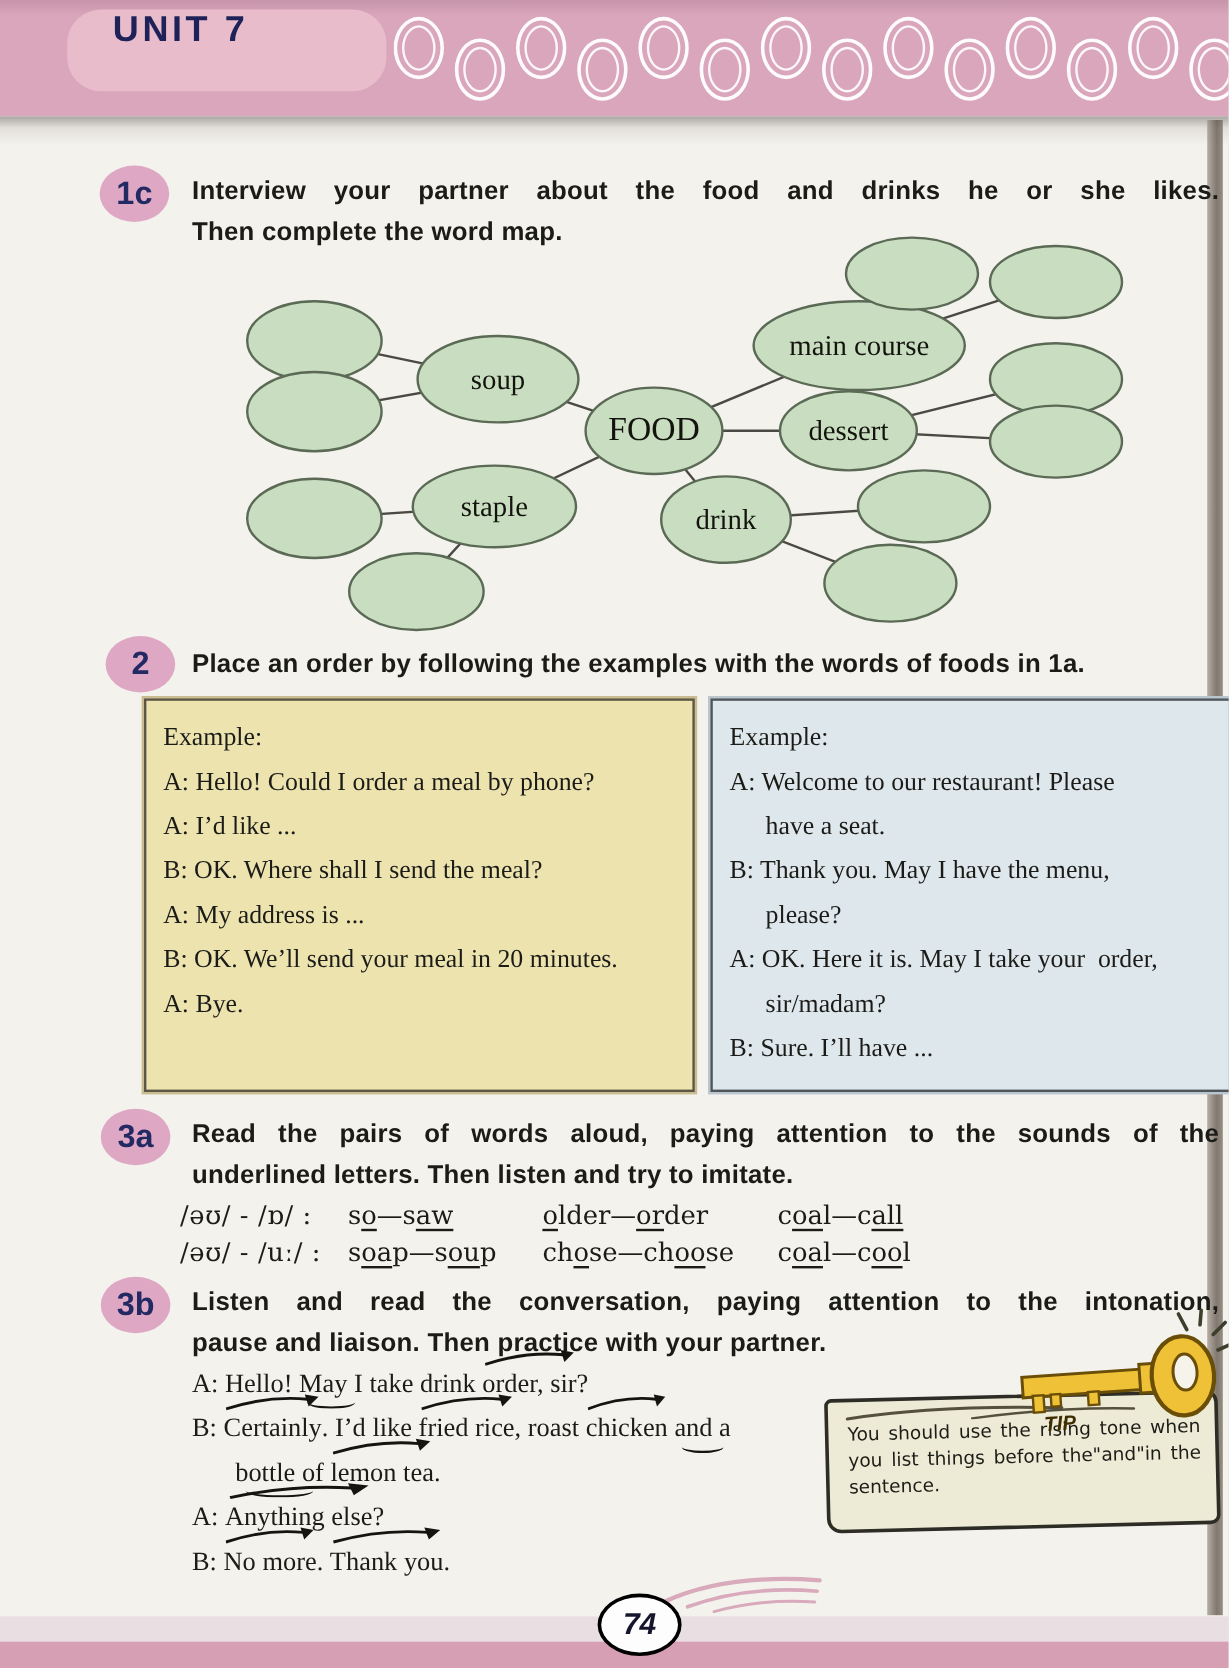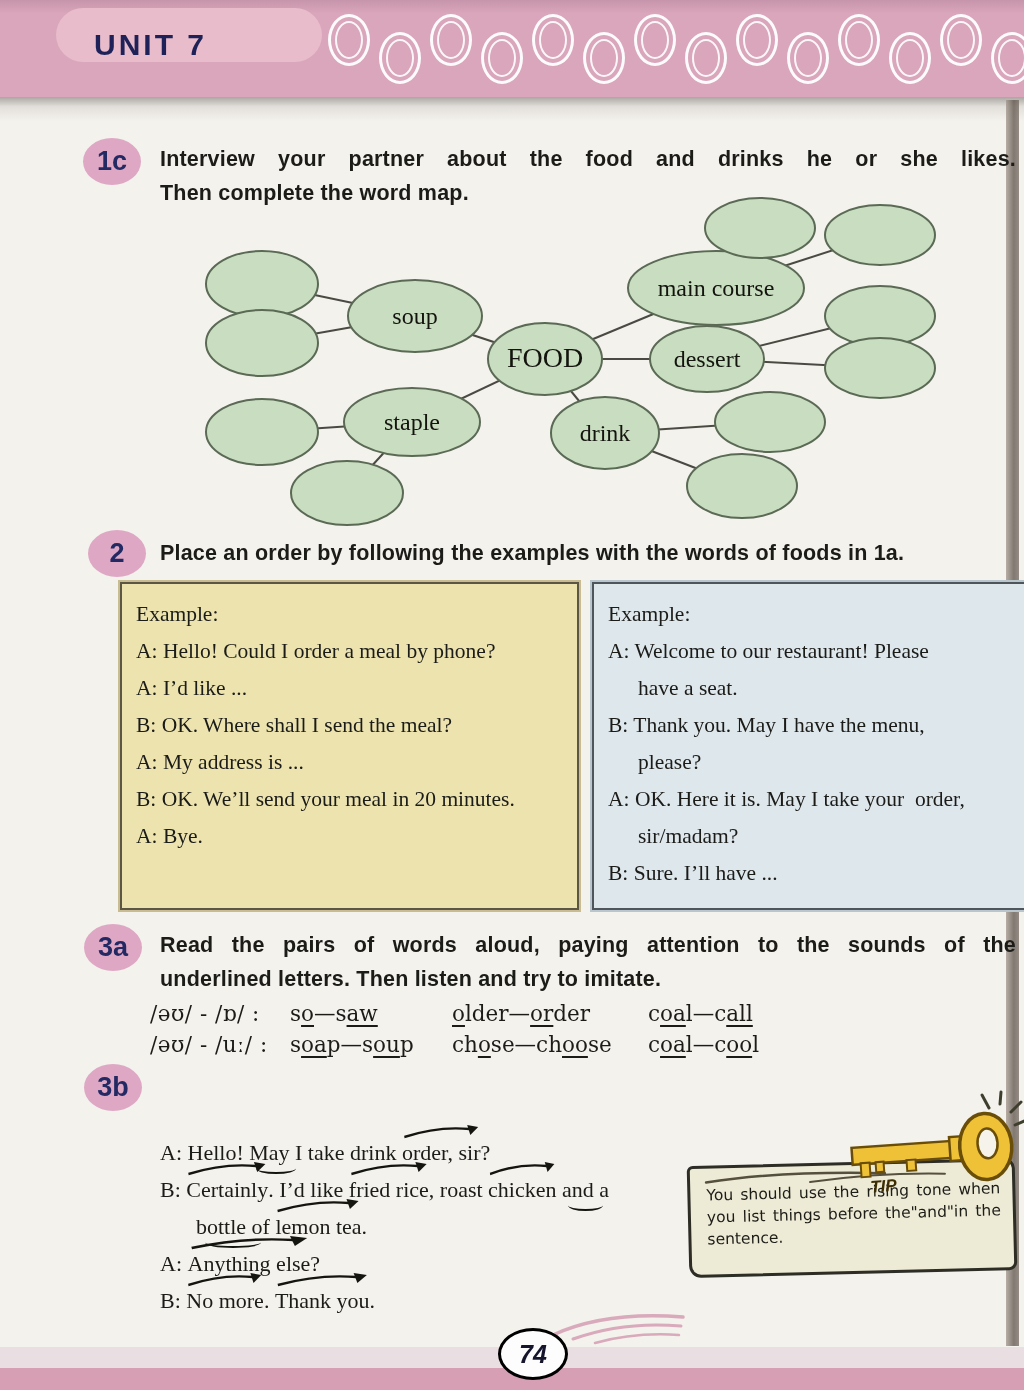--- a/index.html
+++ b/index.html
@@ -2,22 +2,22 @@
 <html><head>
 <meta charset="utf-8">
 <style>
   html,body{margin:0;padding:0;background:#ddd;}
   .page{position:relative;width:1024px;height:1390px;background:#f4f2ed;overflow:hidden;
         font-family:"Liberation Sans",sans-serif;color:#1b1b18;}
 
   
   .header{position:absolute;left:0;top:0;width:1024px;height:97px;
           background:linear-gradient(180deg,#c795ab 0%,#d9a6bb 14%,#d9a6bb 100%);}
-  .unit-pill{position:absolute;left:56px;top:8px;width:266px;height:54px;border-radius:28px;
-             background:#e8bcca;display:flex;align-items:flex-end;}
+  .unit-pill{position:absolute;left:56px;top:8px;width:266px;height:68px;border-radius:28px;
+             background:#e8bcca;display:flex;align-items:flex-start;}
   .unit-pill span{margin-left:38px;font-size:30px;font-weight:bold;letter-spacing:3px;color:#1e2258;}
   .rings{position:absolute;left:328px;top:0;width:696px;height:97px;overflow:hidden;}
   .ring{position:absolute;width:36px;height:46px;border-radius:50%;border:3px solid rgba(255,255,255,.95);top:14px;}
   .ring::after{content:"";position:absolute;inset:4px;border-radius:50%;border:2px solid rgba(255,255,255,.9);}
   .ring.low{top:32px;}
   .header-fade{position:absolute;left:0;top:97px;width:1024px;height:24px;
                background:linear-gradient(180deg,#aaa7a2 0%,#e2dfda 40%,#f4f2ed 100%);}
   .edge-shadow{position:absolute;left:1006px;top:100px;width:13px;height:1246px;
                background:linear-gradient(90deg,#a2968d 0%,#5b5148 60%,#756a61 100%);opacity:.75;}
 
@@ -196,20 +196,24 @@
       </div>
       <div class="s-row">
         <span class="s-label">/əʊ/ - /uː/ :</span>
         <span class="s-pair">s<span class="u">oa</span>p—s<span class="u">ou</span>p</span>
         <span class="s-pair">ch<span class="u">o</span>se—ch<span class="u">oo</span>se</span>
         <span class="s-pair">c<span class="u">oa</span>l—c<span class="u">oo</span>l</span>
       </div>
     </div>
 
   <div class="badge badge-3b">3b</div>
+  <div class="heading heading-3b">
+      <div class="h-line fill">Listen and read the conversation, paying attention to the intonation,</div>
+      <div class="h-line">pause and liaison. Then practice with your partner.</div>
+    </div>
   <div class="dialogue">
       <div class="d-line"><span class="seg">A: Hello! </span><span class="seg liaison">May I</span><span class="seg"> take drink </span><span class="seg">order, sir<svg class="rise-arrow" viewBox="0 0 100 14" preserveAspectRatio="none">
             <path d="M3 12 C 30 5 60 2 86 4" fill="none" stroke="#15150f" stroke-width="2.4"></path>
             <path d="M97 2 L83 0 L87 10 Z" fill="#15150f"></path>
           </svg></span><span class="seg">?</span></div>
       <div class="d-line"><span class="seg">B: </span><span class="seg">Certainly<svg class="rise-arrow" viewBox="0 0 100 14" preserveAspectRatio="none">
             <path d="M3 12 C 30 5 60 2 86 4" fill="none" stroke="#15150f" stroke-width="2.4"></path>
             <path d="M97 2 L83 0 L87 10 Z" fill="#15150f"></path>
           </svg></span><span class="seg">. I’d like </span><span class="seg">fried rice<svg class="rise-arrow" viewBox="0 0 100 14" preserveAspectRatio="none">
             <path d="M3 12 C 30 5 60 2 86 4" fill="none" stroke="#15150f" stroke-width="2.4"></path>

